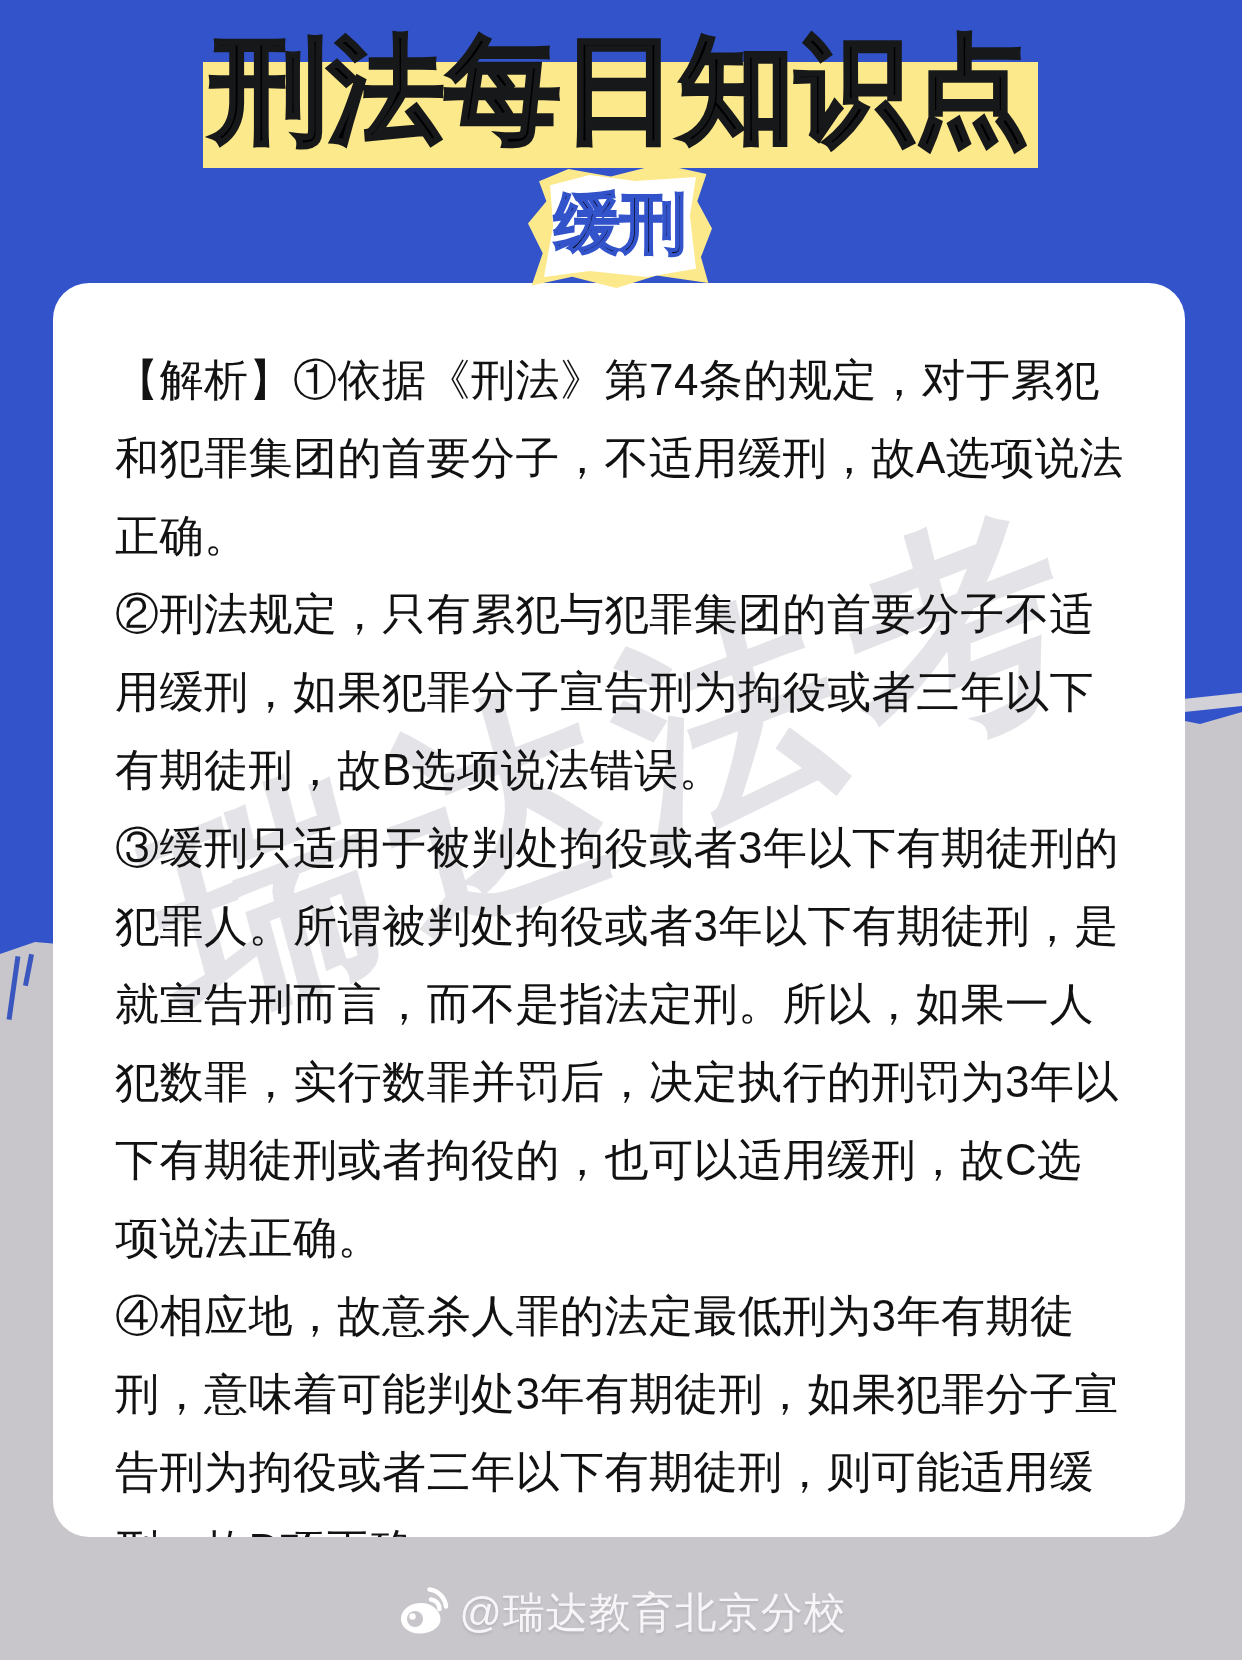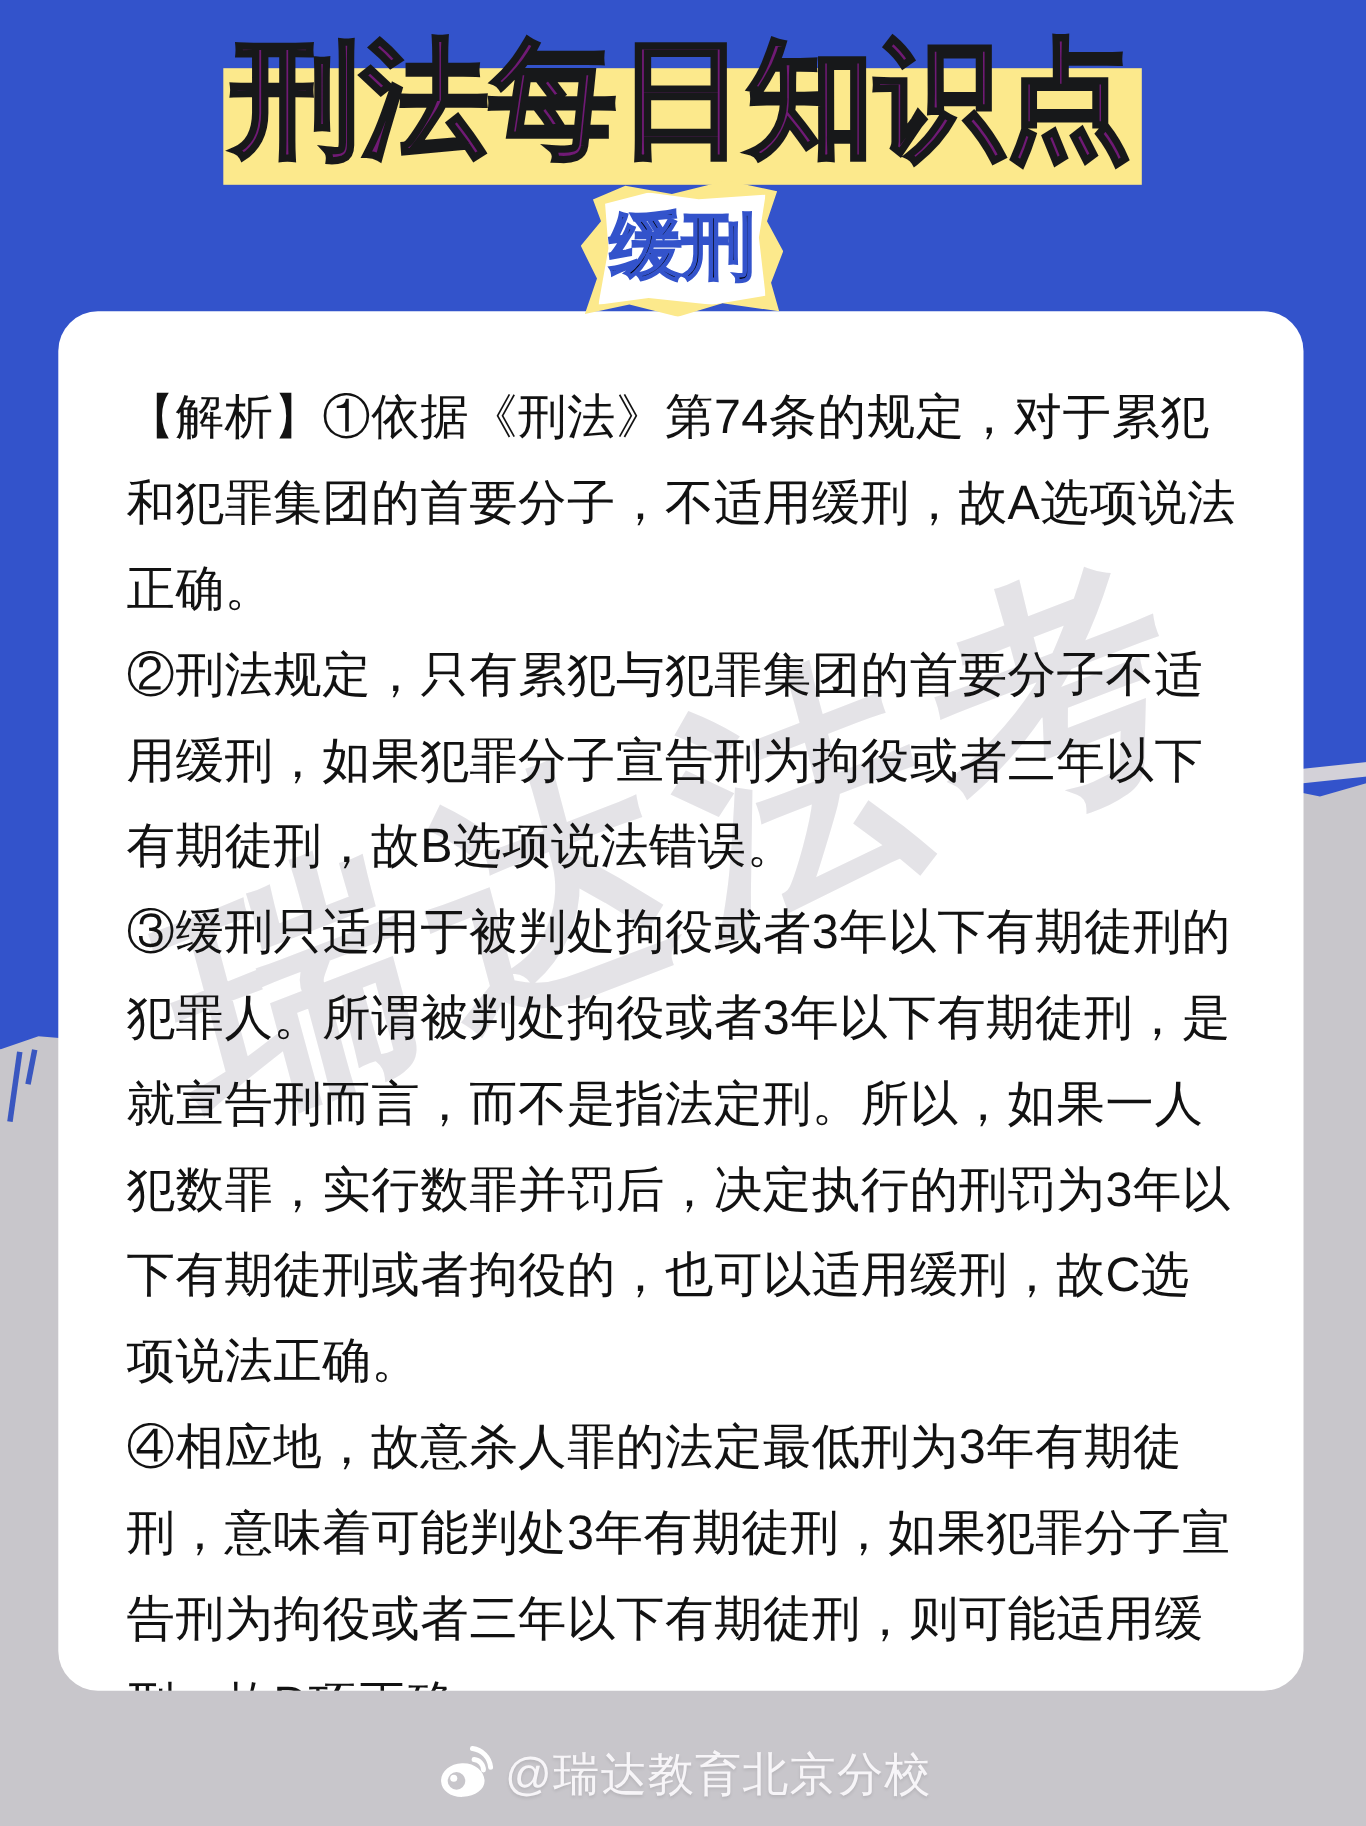--- a/index.html
+++ b/index.html
@@ -51,21 +51,21 @@
   }
   .title {
     position: absolute;
     left: 203px; top: 26px;
     width: 835px;
     text-align: center;
     font-size: 116px;
     line-height: 128px;
     font-weight: 900;
     letter-spacing: 1px;
-    color: #701a75;
+    color: #000000;
     -webkit-text-stroke: 3px #17181a;
     z-index: 4;
     white-space: nowrap;
   }
 
   
   .badge {
     position: absolute;
     left: 528px; top: 164px;
     width: 184px; height: 124px;

